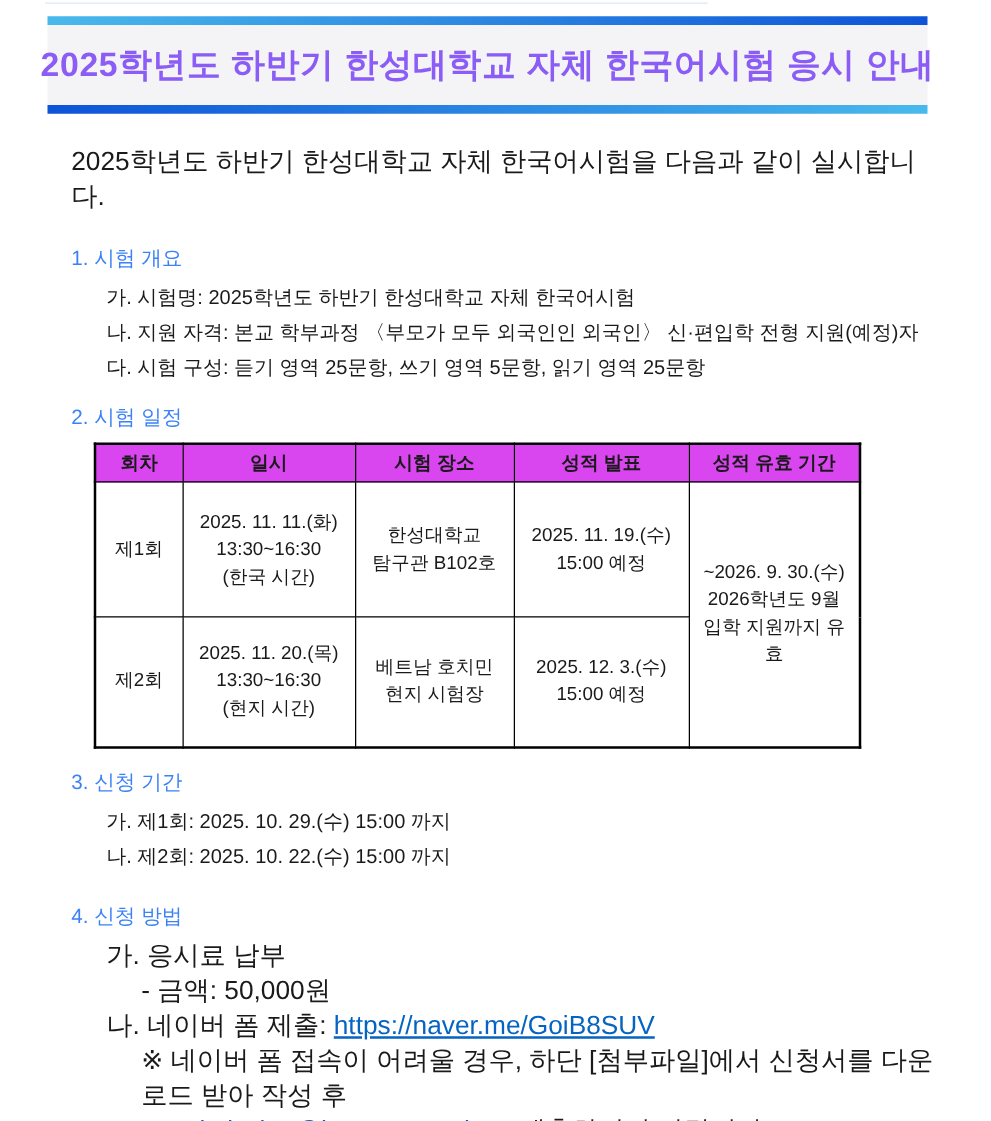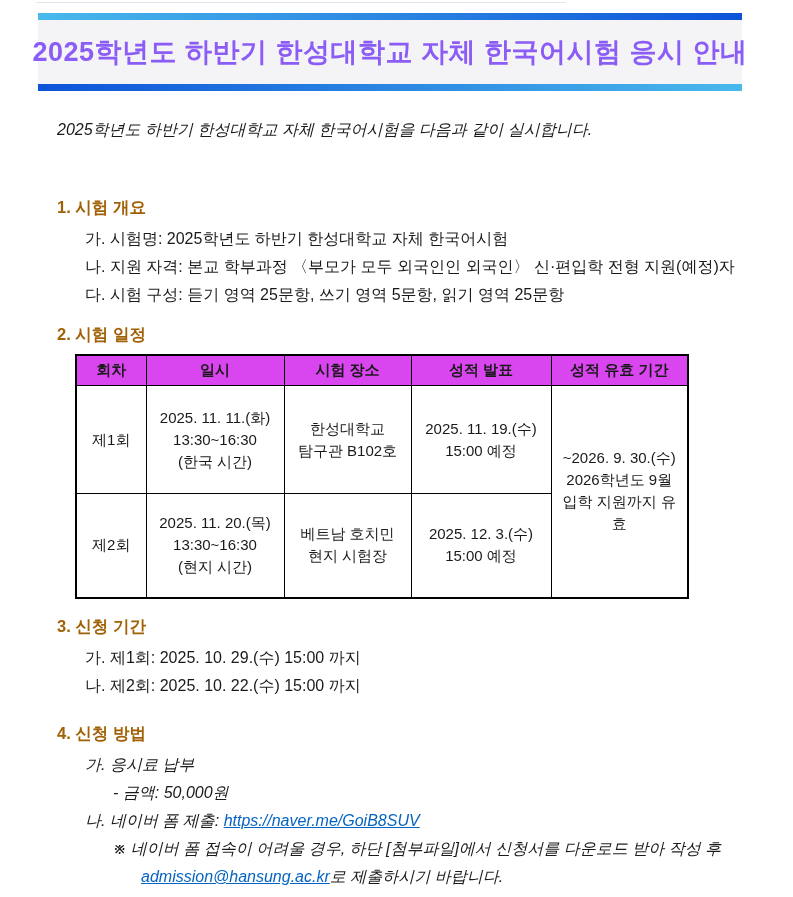--- a/index.html
+++ b/index.html
@@ -29,27 +29,27 @@
   }
   .bar-bottom{height:7px;background:linear-gradient(to right,#0d53d8,#49b9ec);}
   
   .intro{position:absolute;top:116px;left:57px;right:40px;
     font-size:15.5px;line-height:26px;}
   .section{position:absolute;left:57px;right:40px;}
   .sec1{top:193px;}
   .sec2{top:320px;}
   .sec3{top:612px;}
   .sec4{top:719px;}
-  .sec-heading{font-size:16.5px;font-weight:bold;line-height:28px;color:#a16207;}
+  .sec-heading{font-size:16.5px;font-weight:normal;line-height:28px;color:#3b82f6;}
   .sec-items{margin-top:4px;}
   .sec-item{font-size:16px;line-height:28px;padding-left:28px;}
   .indent1{padding-left:28px;}
   .indent2{padding-left:56px;}
   .indent3{padding-left:84px;}
-  .line{font-size:16px;line-height:28px;font-style:italic;}
+  .line{font-size:21px;line-height:28px;}
   .bold{font-weight:bold;}
   a.doc-link{color:#0563c1;text-decoration:underline;}
   
   .schedule-table{
     border-collapse:collapse;
     border:2px solid #000;
     margin:6px 0 0 18px;
     table-layout:fixed;
   }
   .schedule-table th,.schedule-table td{

